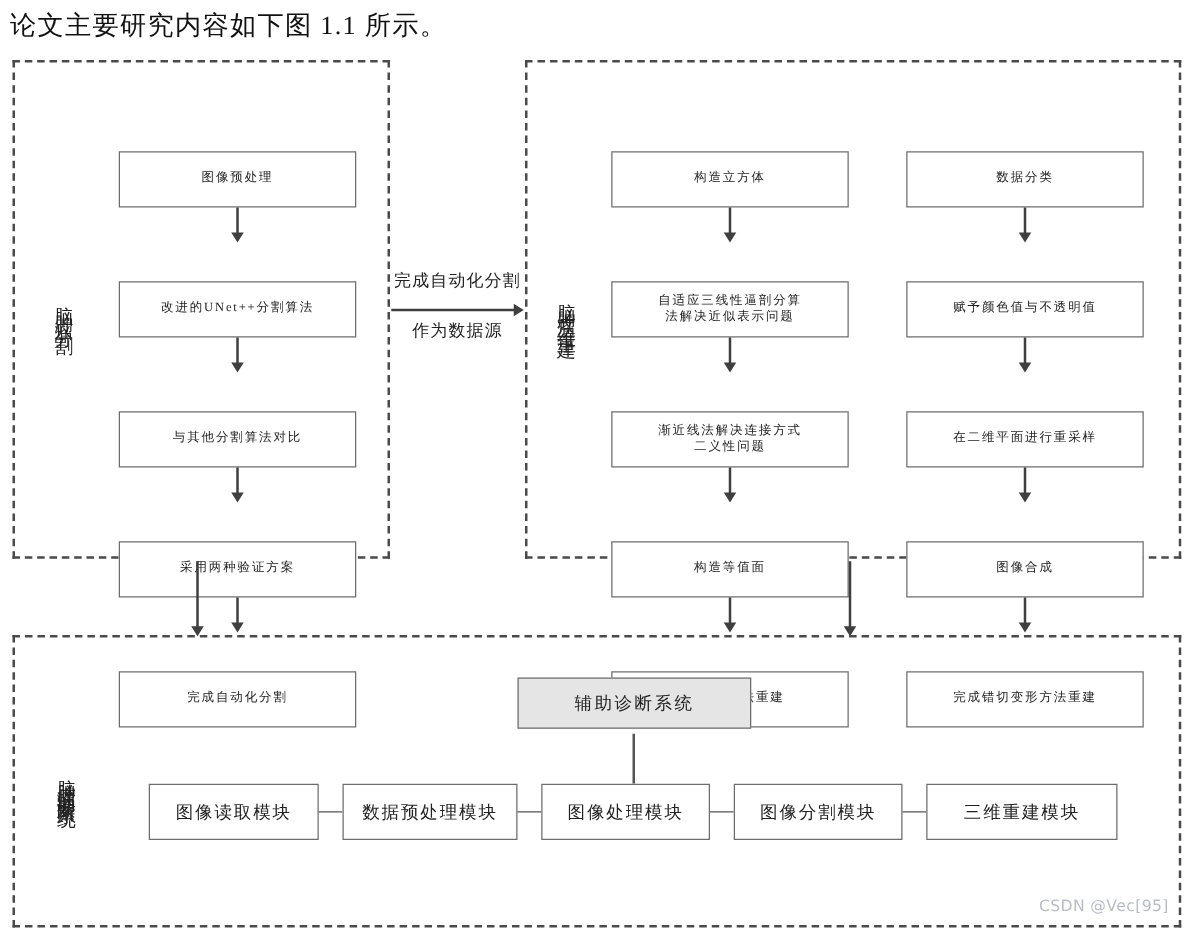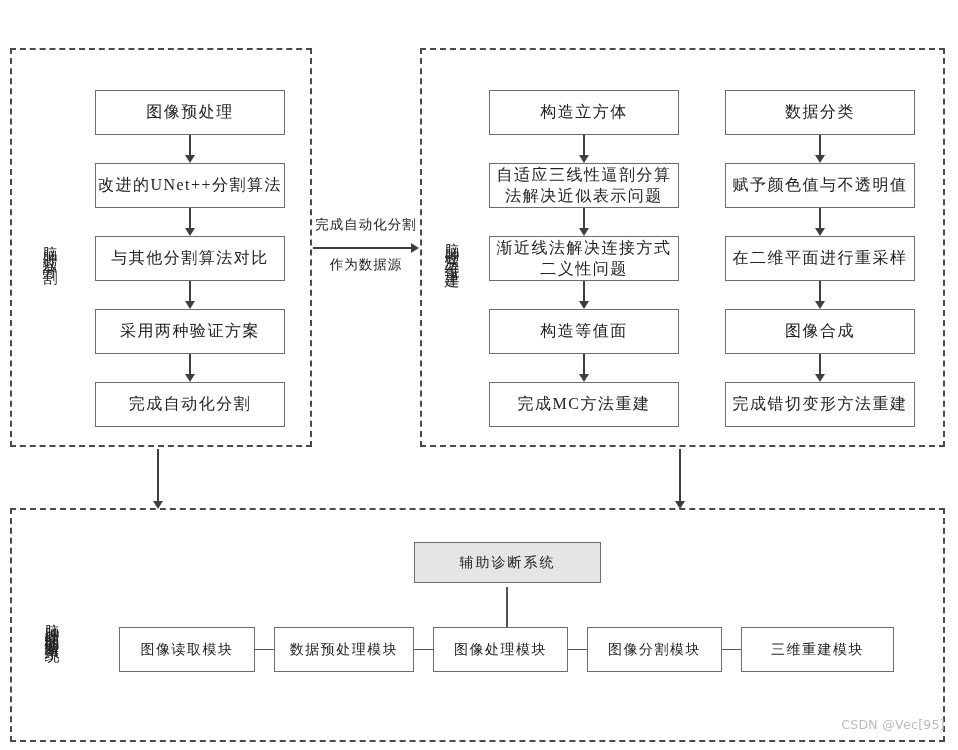--- a/index.html
+++ b/index.html
@@ -27,22 +27,23 @@
   .v-label.dia{left:30px;letter-spacing:3px;}
   .flow-col{
     position:absolute;top:40px;width:190px;display:flex;flex-direction:column;align-items:center;
   }
   .col-seg{left:83px;}
   .col-mc{left:67px;}
   .col-shear{left:303px;}
   .node{
     box-sizing:border-box;width:100%;height:45px;border:1.5px solid #6d6d6d;background:#ffffff;
     display:flex;align-items:center;justify-content:center;text-align:center;
-    font-size:16px;letter-spacing:1.5px;line-height:1.28;color:#222222;white-space:pre-line;
+    font-size:10px;letter-spacing:1.5px;line-height:1.28;color:#222222;white-space:pre-line;
     flex:0 0 auto;
+    margin-top:31px;
   }
   .arrow-v{position:relative;width:14px;height:28px;flex:0 0 auto;}
   .arrow-v .shaft{position:absolute;left:50%;top:0;bottom:6px;width:1.5px;margin-left:-0.75px;background:#3f3f3f;}
   .arrow-v .head{position:absolute;bottom:0;left:50%;transform:translateX(-50%);width:0;height:0;
     border-left:5px solid transparent;border-right:5px solid transparent;border-top:8px solid #3f3f3f;}
   .gap-arrow{position:absolute;width:14px;}
   .gap-arrow .shaft{position:absolute;left:50%;top:0;bottom:7px;width:1.5px;margin-left:-0.75px;background:#3f3f3f;}
   .gap-arrow .head{position:absolute;bottom:0;left:50%;transform:translateX(-50%);width:0;height:0;
     border-left:5px solid transparent;border-right:5px solid transparent;border-top:8px solid #3f3f3f;}
   .da-left{left:151px;top:449px;height:60px;}
@@ -64,29 +65,30 @@
     position:absolute;left:107px;top:117px;width:775px;height:45px;display:flex;align-items:center;
   }
   .module{
     box-sizing:border-box;height:45px;border:1.5px solid #6d6d6d;background:#ffffff;
     display:flex;align-items:center;justify-content:center;text-align:center;
     font-size:14px;letter-spacing:1.5px;flex:0 0 auto;
   }
   .m1{width:136px;} .m2{width:140px;} .m3{width:135px;} .m4{width:135px;} .m5{width:153px;}
   .link{flex:1 1 auto;height:1.5px;background:#555555;}
   .watermark{
-    position:absolute;right:13px;top:717px;font-family:"DejaVu Sans","Liberation Sans",sans-serif;
+    position:absolute;right:23px;top:717px;font-family:"DejaVu Sans","Liberation Sans",sans-serif;
     font-size:12.5px;color:#b9bdc3;letter-spacing:0.3px;
   }
 </style>
 </head>
 <body>
 
 <div class="canvas">
 
+  <div class="title">论文主要研究内容如下图 1.1 所示。</div>
 
   <div class="group g-seg">
     <div class="v-label seg">脑肿瘤分割</div>
     <div class="flow-col col-seg">
       <div class="node">图像预处理</div>
       <div class="arrow-v">
           <div class="shaft"></div>
           <div class="head"></div>
         </div>
       <div class="node">改进的UNet++分割算法</div>

